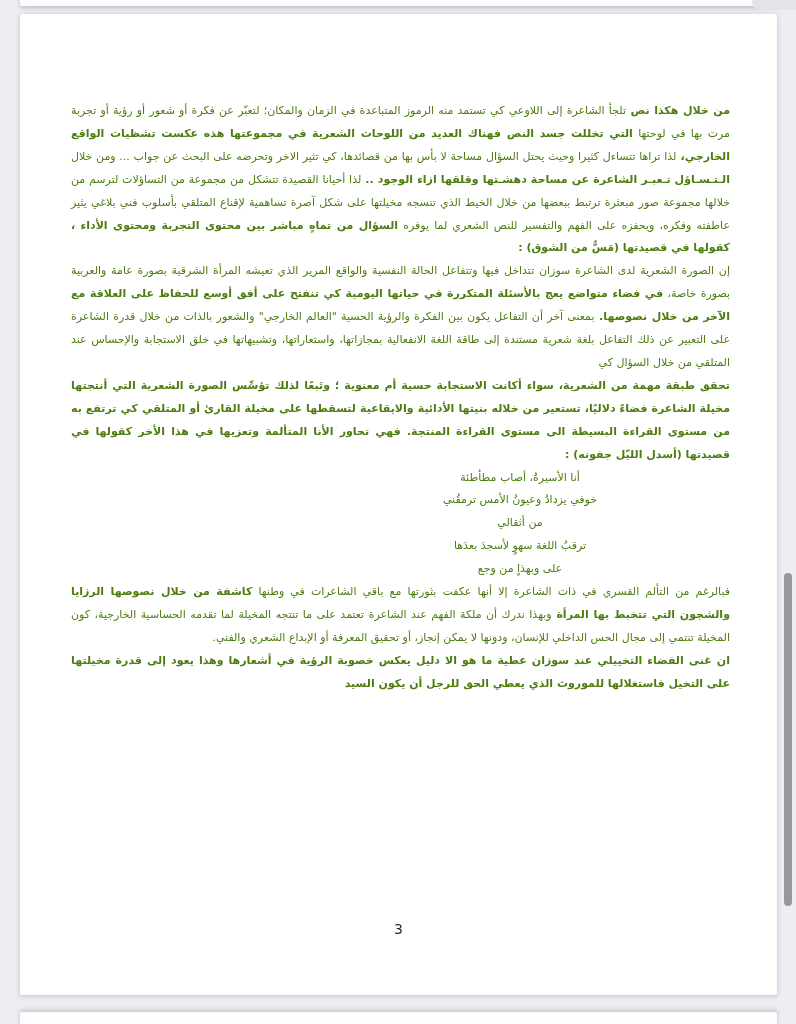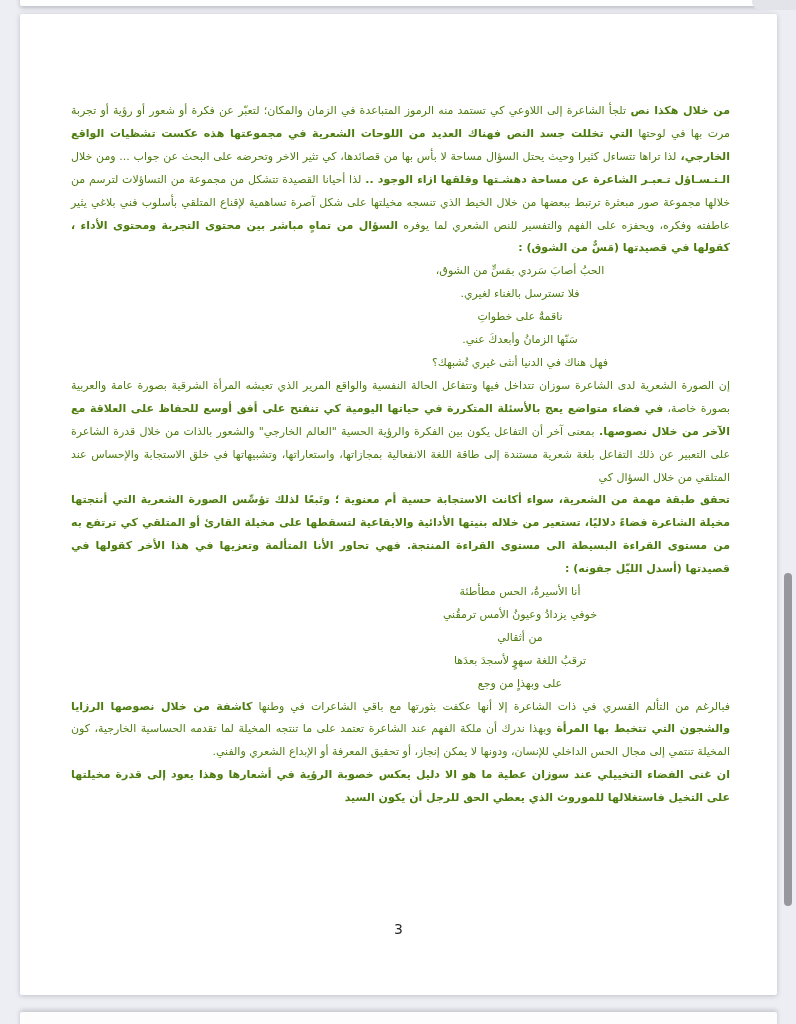--- a/index.html
+++ b/index.html
@@ -57,31 +57,24 @@
 <body>
 
 <div class="viewer">
 
   <div class="prev-page-edge"></div>
   <div class="corner-el"></div>
 
   <div class="page">
     <div class="content" id="doc-content" dir="rtl">
         <div class="para"><span class="b">من خلال هكذا نص </span><span>تلجأ الشاعرة إلى اللاوعي كي تستمد منه الرموز المتباعدة في الزمان والمكان؛ لتعبّر عن فكرة أو شعور أو رؤية أو تجربة مرت بها في لوحتها </span><span class="b">التي تخللت جسد النص فهناك العديد من اللوحات الشعرية في مجموعتها هذه عكست تشظيات الواقع الخارجي، </span><span>لذا تراها تتساءل كثيرا وحيث يحتل السؤال مساحة لا بأس بها من قصائدها، كي تثير الاخر وتحرضه على البحث عن جواب ... ومن خلال </span><span class="b">الـتـسـاؤل تـعبـر الشاعرة عن مساحة دهشـتها وقلقها ازاء الوجود .. </span><span>لذا أحيانا القصيدة تتشكل من مجموعة من التساؤلات لترسم من خلالها مجموعة صور مبعثرة ترتبط ببعضها من خلال الخيط الذي تنسجه مخيلتها على شكل آصرة تساهمية لإقناع المتلقي بأسلوب فني بلاغي يثير عاطفته وفكره، ويحفزه على الفهم والتفسير للنص الشعري لما يوفره </span><span class="b">السؤال من تماهٍ مباشر بين محتوى التجربة ومحتوى الأداء ، كقولها في قصيدتها (مَسٌّ من الشوق) :</span></div>
-        <div class="verse">
-          <div class="vline">الحبُ أصابَ سَردي بمَسٍّ من الشوق،</div>
-          <div class="vline">فلا تسترسل بالغناء لغيري.</div>
-          <div class="vline">ناقمةٌ على خطواتِ</div>
-          <div class="vline">سَنّها الزمانُ وأبعدكَ عني.</div>
-          <div class="vline">فهل هناك في الدنيا أنثى غيري تُشبهك؟</div>
-        </div>
         <div class="para"><span>إن الصورة الشعرية لدى الشاعرة سوزان تتداخل فيها وتتفاعل الحالة النفسية والواقع المرير الذي تعيشه المرأة الشرقية بصورة عامة والعربية بصورة خاصة، </span><span class="b">في فضاء متواضع يعج بالأسئلة المتكررة في حياتها اليومية كي تنفتح على أفق أوسع للحفاظ على العلاقة مع الآخر من خلال نصوصها. </span><span>بمعنى آخر أن التفاعل يكون بين الفكرة والرؤية الحسية "العالم الخارجي" والشعور بالذات من خلال قدرة الشاعرة على التعبير عن ذلك التفاعل بلغة شعرية مستندة إلى طاقة اللغة الانفعالية بمجازاتها، واستعاراتها، وتشبيهاتها في خلق الاستجابة والإحساس عند المتلقي من خلال السؤال كي</span></div>
         <div class="para"><span class="b">تحقق طبقة مهمة من الشعرية، سواء أكانت الاستجابة حسية أم معنوية ؛ وتَبعًا لذلك تؤسِّس الصورة الشعرية التي أنتجتها مخيلة الشاعرة فضاءً دلاليًا، تستعير من خلاله بنيتها الأدائية والايقاعية لتسقطها على مخيلة القارئ أو المتلقي كي ترتفع به من مستوى القراءة البسيطة الى مستوى القراءة المنتجة. فهي تحاور الأنا المتألمة وتعزيها في هذا الأخر كقولها في قصيدتها (أسدل الليّل جفونه) :</span></div>
         <div class="verse">
-          <div class="vline">أنا الأسيرةُ، الحس مطأطئة</div>
+          <div class="vline">أنا الأسيرةُ، أصاب مطأطئة</div>
           <div class="vline">خوفي يزدادُ وعيونُ الأمس ترمقُني</div>
           <div class="vline">من أثقالي</div>
           <div class="vline">ترقبُ اللغة سهوٍ لأسجدَ بعدَها</div>
           <div class="vline">على وبهذاٍ من وجع</div>
         </div>
         <div class="para"><span>فبالرغم من التألم القسري في ذات الشاعرة إلا أنها عكفت بثورتها مع باقي الشاعرات في وطنها </span><span class="b">كاشفة من خلال نصوصها الرزايا والشجون التي تتخبط بها المرأة </span><span>وبهذا ندرك أن ملكة الفهم عند الشاعرة تعتمد على ما تنتجه المخيلة لما تقدمه الحساسية الخارجية، كون المخيلة تنتمي إلى مجال الحس الداخلي للإنسان، ودونها لا يمكن إنجاز، أو تحقيق المعرفة أو الإبداع الشعري والفني.</span></div>
         <div class="para"><span class="b">ان غنى الفضاء التخييلي عند سوزان عطية ما هو الا دليل يعكس خصوبة الرؤية في أشعارها وهذا يعود إلى قدرة مخيلتها على التخيل فاستغلالها للموروث الذي يعطي الحق للرجل أن يكون السيد</span></div>
       </div>
     <div class="page-num">3</div>
   </div>

